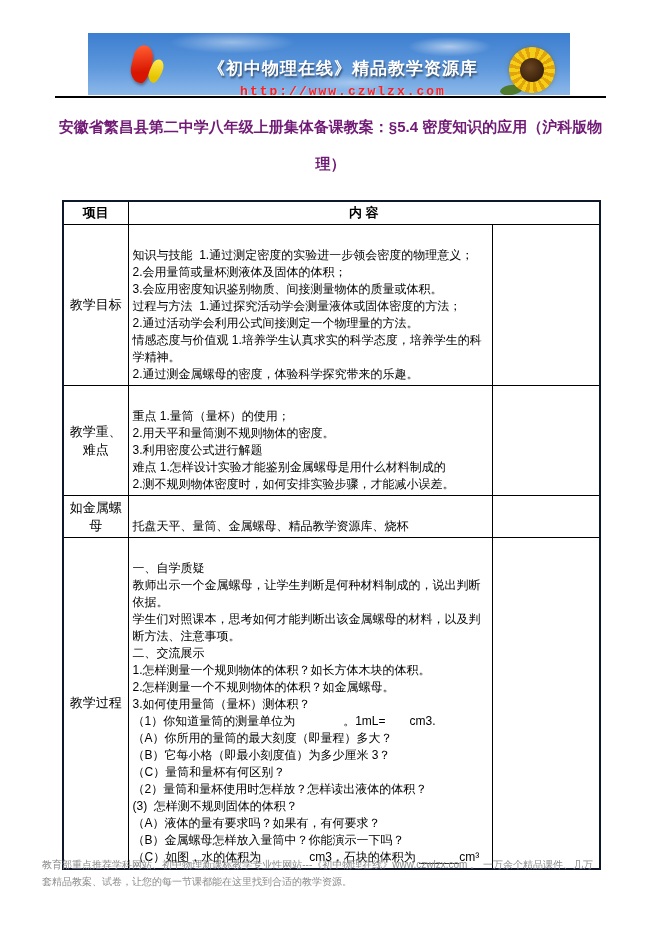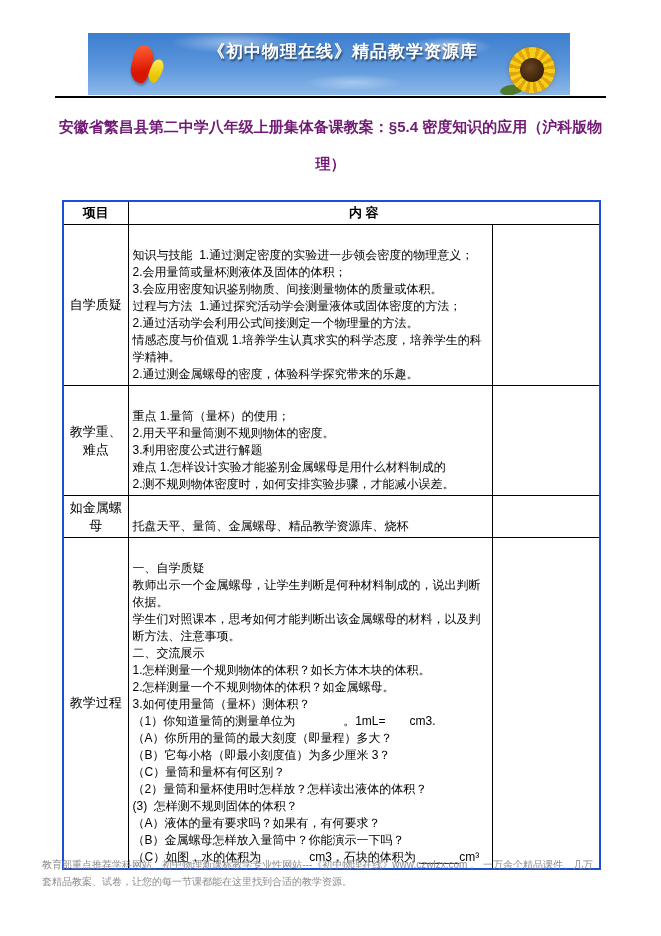--- a/index.html
+++ b/index.html
@@ -31,21 +31,21 @@
     border-radius: 65% 75% 45% 85% / 45% 60% 75% 55%;
     transform: rotate(14deg);
     box-shadow: 1px 2px 3px rgba(0,0,0,.35);
   }
   .logo-yellow {
     position: absolute; left: 24px; top: 18px; width: 12px; height: 24px;
     background: linear-gradient(160deg, #ffe84a 10%, #e6c400 75%);
     border-radius: 65% 75% 45% 85% / 45% 60% 75% 55%;
     transform: rotate(24deg);
   }
-  .banner-text { position: absolute; left: 100px; top: 7px; width: 310px; text-align: center; }
+  .banner-text { position: absolute; left: 100px; top: 24px; width: 310px; text-align: center; }
   .banner-title {
     color: #ffffff; font-weight: bold; font-size: 17px; letter-spacing: 1px;
     text-shadow: 1px 2px 2px rgba(0,0,0,.55);
     white-space: nowrap;
   }
   .banner-url {
     margin-top: 4px;
     color: #ff1f1f; font-weight: bold; font-size: 13px; letter-spacing: 2px;
     font-family: "Liberation Mono", "DejaVu Sans Mono", monospace;
     text-shadow: 1px 1px 1px rgba(255,255,255,.35);
@@ -81,21 +81,21 @@
   table.plan {
     position: absolute; left: 62px; top: 200px;
     width: 537px;
     border-collapse: collapse;
     table-layout: fixed;
     font-size: 12px;
   }
   table.plan, table.plan td, table.plan th {
     border: 1px solid #000;
   }
-  table.plan { border: 2px solid #1d4ed8; padding-left: 44px; }
+  table.plan { border: 2px solid #0f172a; padding-left: 44px; }
   col.c1 { width: 65px; }
   col.c2 { width: 364px; }
   col.c3 { width: 108px; }
   td.label {
     text-align: center; vertical-align: middle;
     font-size: 13px; padding: 2px 3px;
   }
   th.hdr { font-size: 13px; font-weight: bold; text-align: center; padding: 2px; }
   td.center { text-align: center; font-size: 13px; padding: 2px; }
   td.content {
@@ -116,20 +116,21 @@
 </head>
 <body>
 
 <div class="banner">
   <div class="logo">
     <div class="logo-red"></div>
     <div class="logo-yellow"></div>
   </div>
   <div class="banner-text">
     <div class="banner-title">《初中物理在线》精品教学资源库</div>
+    <div class="banner-url">http://www.czwlzx.com</div>
   </div>
   <div class="sunflower">
     <div class="leaf"></div>
     <div class="petals"></div>
     <div class="flower-center"></div>
   </div>
 </div>
 <div class="header-divider"></div>
 
 <div class="doc-title">安徽省繁昌县第二中学八年级上册集体备课教案：§5.4 密度知识的应用（沪科版物理）</div>
@@ -139,21 +140,21 @@
       <col class="c1">
       <col class="c2">
       <col class="c3">
     </colgroup>
   <tbody>
       <tr>
     <th class="hdr">项目</th>
     <th class="hdr" colspan="2">内 容</th>
   </tr>
   <tr>
-    <td class="label">自学质疑</td>
+    <td class="label">教学目标</td>
     <td class="content">
           <div class="lines">知识与技能  1.通过测定密度的实验进一步领会密度的物理意义；
 2.会用量筒或量杯测液体及固体的体积；
 3.会应用密度知识鉴别物质、间接测量物体的质量或体积。
 过程与方法  1.通过探究活动学会测量液体或固体密度的方法；
 2.通过活动学会利用公式间接测定一个物理量的方法。
 情感态度与价值观 1.培养学生认真求实的科学态度，培养学生的科学精神。
 2.通过测金属螺母的密度，体验科学探究带来的乐趣。</div>
         </td>
     <td class="revision"></td>

